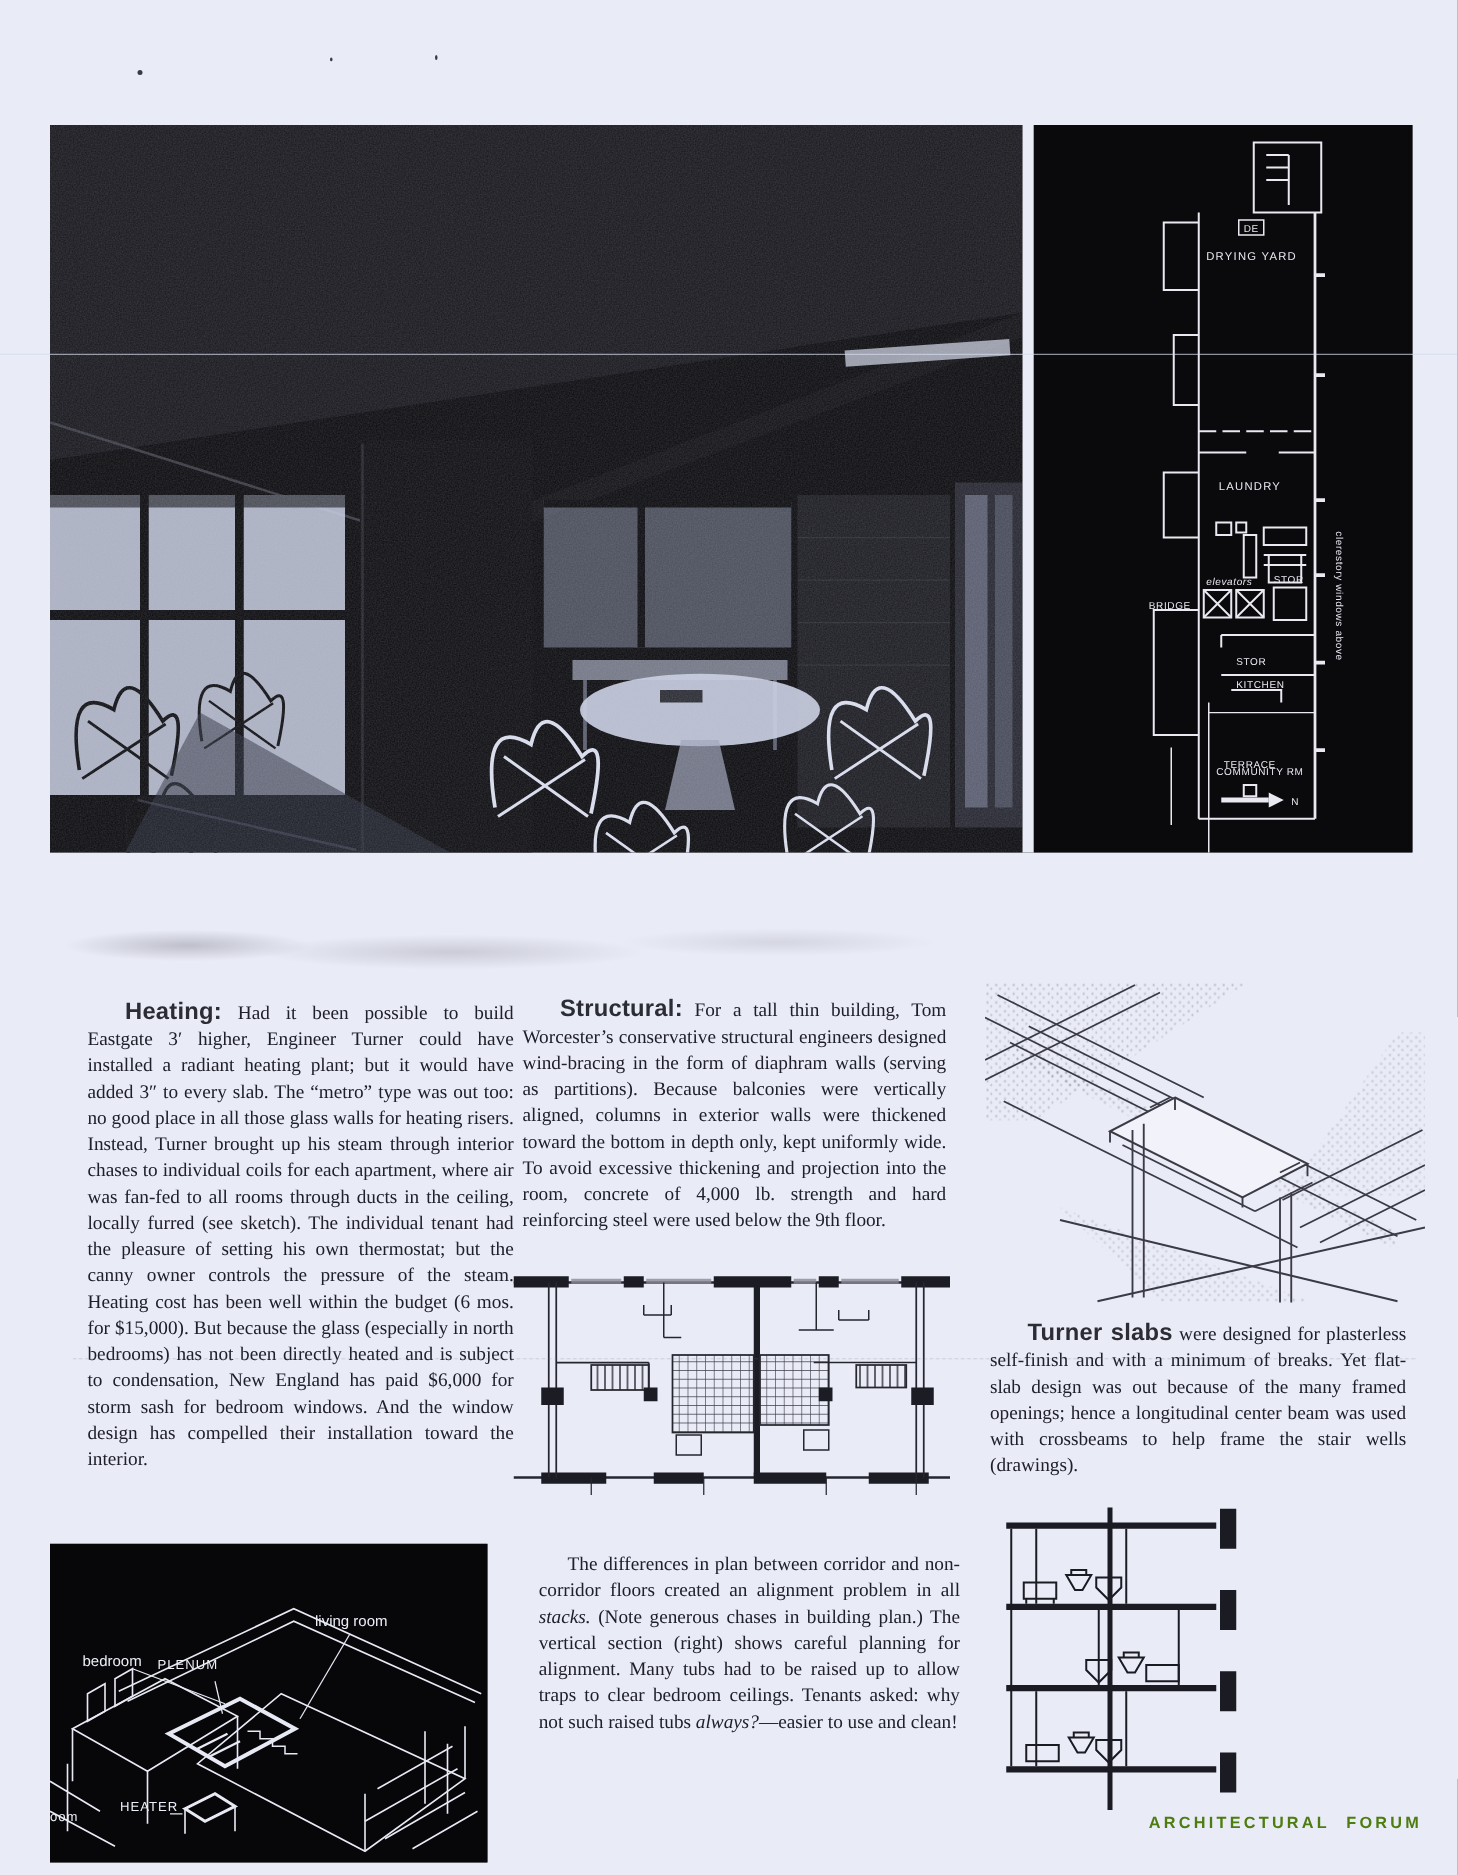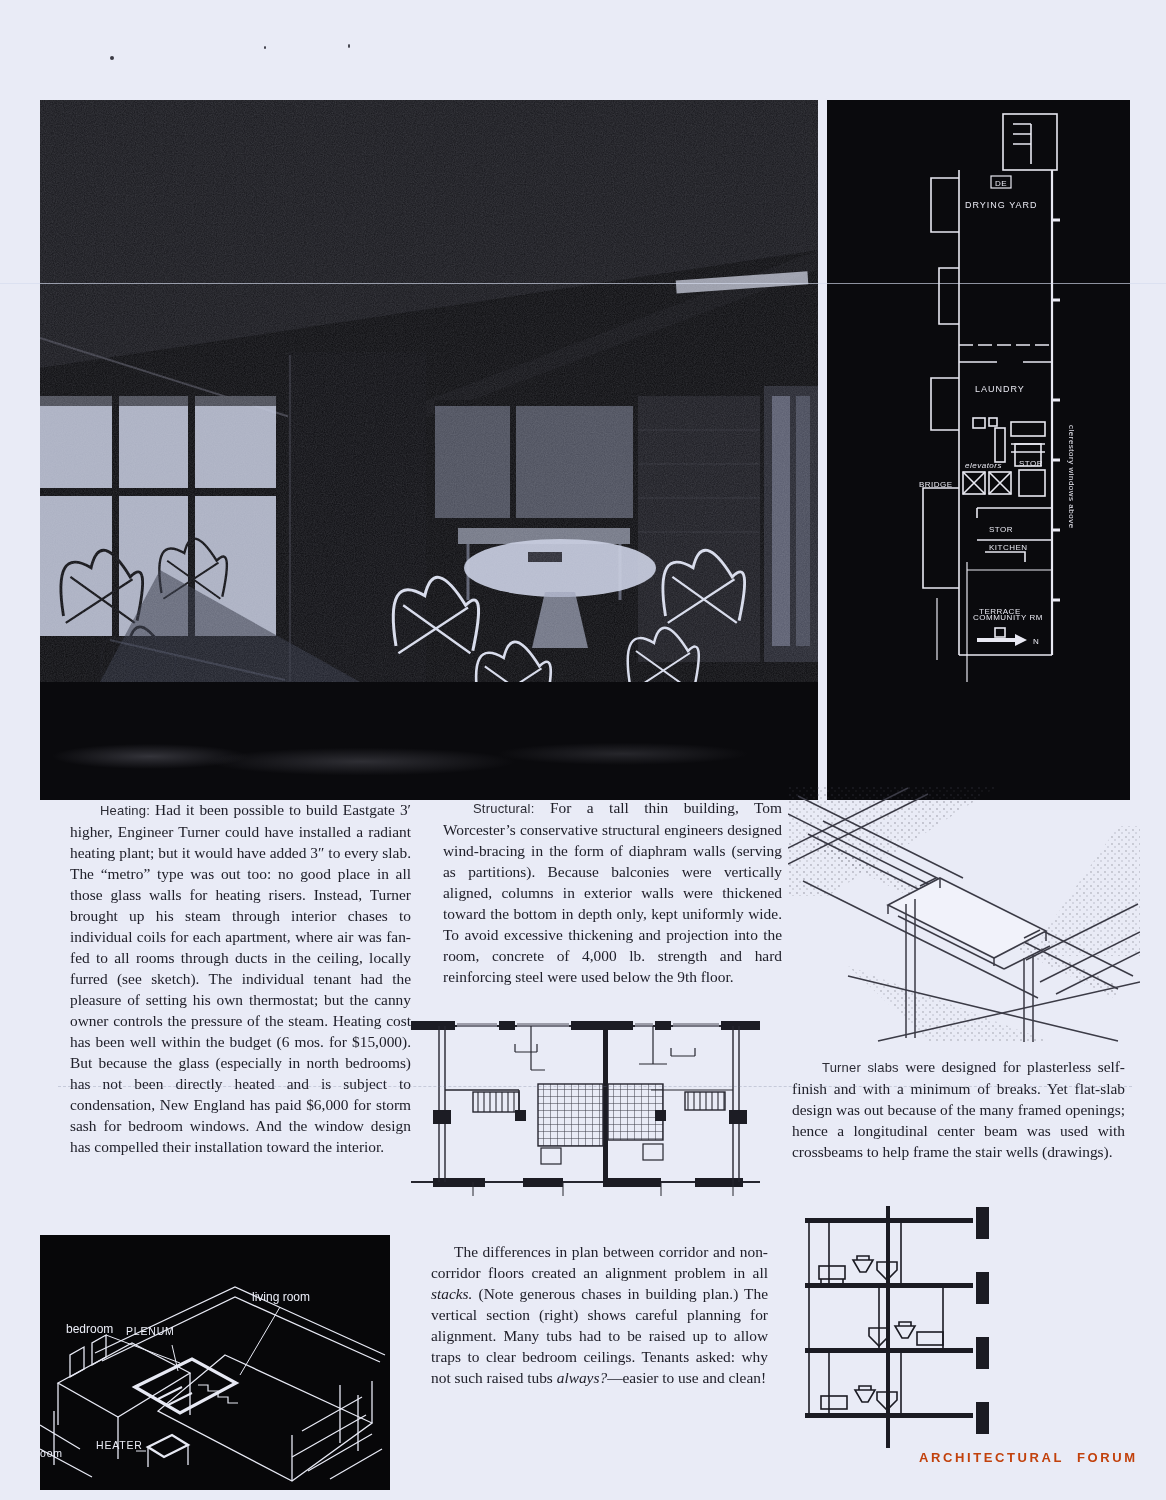--- a/index.html
+++ b/index.html
@@ -3,48 +3,48 @@
 <meta charset="utf-8">
 <style>
   html,body{margin:0;padding:0;background:#9a9aa6;}
   .page{
     position:relative; width:1166px; height:1500px; margin:0 auto;
     background:#e9ebf6; overflow:hidden;
     font-family:"Liberation Serif", serif; color:#22222b;
   }
   .abs{position:absolute;}
   
-  .hero{left:40px; top:100px; width:1090px; height:700px; background:#0a0a0d;}
+  .hero{left:40px; top:100px; width:1090px; height:582px; background:#0a0a0d;}
   .hero .divider{position:absolute; left:778px; top:0; width:9px; height:100%; background:#e9ebf6;}
   .fold1{left:0; top:283px; width:1166px; height:1px; background:rgba(214,219,238,.65); z-index:5;}
   .fold2{left:58px; top:1086px; width:1074px; height:0; border-top:1px dashed rgba(120,126,152,.30); z-index:5;}
   .speck{position:absolute; background:#3a3a44; border-radius:50%;}
   
   .headline-band{left:52px; top:733px; width:815px; height:52px;
     background:
       radial-gradient(ellipse 140px 18px at 12% 45%, rgba(120,120,132,.38), rgba(120,120,132,0) 70%),
       radial-gradient(ellipse 220px 20px at 38% 55%, rgba(130,130,142,.30), rgba(130,130,142,0) 70%),
       radial-gradient(ellipse 180px 16px at 70% 40%, rgba(140,140,152,.22), rgba(140,140,152,0) 70%);
   }
   .headline{left:66px; top:745px; width:800px;
     font-family:"Liberation Sans", sans-serif; font-weight:bold;
     font-size:20px; letter-spacing:.4px; color:#3a3a42;
     text-shadow:0 0 1px rgba(58,58,66,.55);
   }
   
   .para{font-size:15.4px; line-height:21px; text-align:justify; color:#20202a;}
-  .lead{font-family:"Liberation Sans", sans-serif; font-weight:normal; font-size:13px; letter-spacing:.2px; color:#2c2c35;padding-left:30px;}
+  .lead{font-family:"Liberation Sans", sans-serif; font-weight:bold; font-size:19px; letter-spacing:.2px; color:#2c2c35;padding-left:30px;}
   .col1{left:70px;  top:799px;  width:341px;}
-  .col2a{left:443px; top:797px; width:339px;}
+  .col2a{left:418px; top:797px; width:339px;}
   .col2b{left:431px; top:1241px; width:337px; text-indent:1.5em;}
   .cap3{left:792px; top:1056px; width:333px;}
   .ital{font-style:italic;font-family:Liberation Serif, serif;}
   
   .footer{left:919px; top:1450px; font-family:"Liberation Sans", sans-serif;
-    font-weight:bold; font-size:13px; letter-spacing:2.6px; word-spacing:7px; color:#c2410c;text-align:right;}
+    font-weight:bold; font-size:13px; letter-spacing:2.6px; word-spacing:7px; color:#4d7c0f;text-align:right;}
   
   .blk{background:#0a0a0d;}
   svg text{font-family:"Liberation Sans", sans-serif;}
   .planlab{fill:#e9e9f2; font-size:9px; letter-spacing:1px;}
   .planlab-sm{fill:#e9e9f2; font-size:8px; letter-spacing:.5px;}
   .axonlab{fill:#eceef8; font-size:12px;}
   .axonlab-sm{fill:#eceef8; font-size:10.5px; letter-spacing:.8px;}
 </style>
 </head>
 <body>

